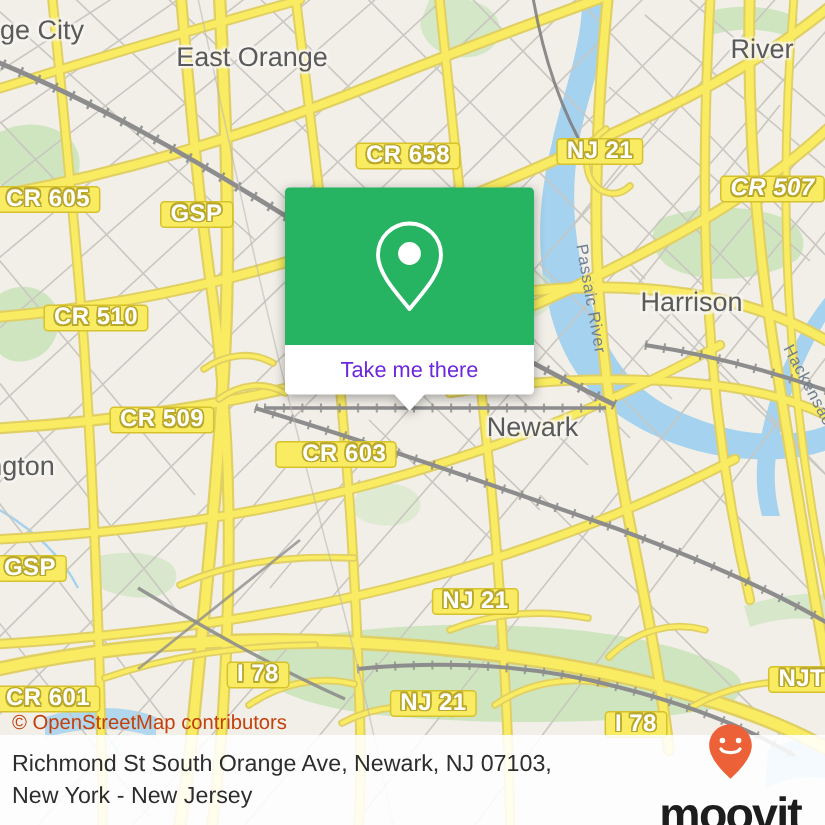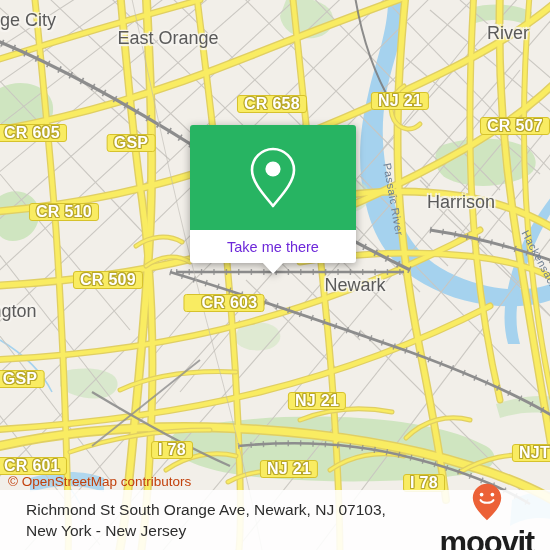--- a/index.html
+++ b/index.html
@@ -124,21 +124,21 @@
   
   #footer {
     position: absolute;
     left: 0;
     right: 0;
     bottom: 0;
     height: 60px;
     background: rgba(255,255,255,.88);
     display: flex;
     align-items: center;
-    padding: 0 14px 0 26px;
+    padding: 0 14px 0 8px;
   }
   #footer-text {
     flex: 1;
     font-size: 15.5px;
     line-height: 21px;
     color: #2d2d2d;
     white-space: pre-line;
   }
   #brand {
     display: flex;
@@ -358,21 +358,21 @@
     <div class="place" style="left:508px;top:33px;">River</div>
     <div class="place" style="left:461px;top:202px;text-align:center;">Harrison</div>
     <div class="place" style="left:355px;top:285px;">Newark</div>
     <div class="place" style="left:2px;top:311px;">Irvington</div>
 
     <div class="water-label" style="left:393px;top:162px;transform:rotate(80deg);">Passaic River</div>
     <div class="water-label" style="left:530px;top:228px;transform:rotate(62deg);">Hackensack</div>
 
     <div class="shield" style="left:272px;top:104px;">CR 658</div>
     <div class="shield" style="left:400px;top:101px;">NJ 21</div>
-    <div class="shield" style="left:515px;top:126px;">CR 507</div>
+    <div class="shield" style="left:515px;top:126px;font-style:italic;">CR 507</div>
     <div class="shield" style="left:32px;top:133px;">CR 605</div>
     <div class="shield" style="left:131px;top:143px;">GSP</div>
     <div class="shield" style="left:64px;top:212px;">CR 510</div>
     <div class="shield" style="left:108px;top:280px;">CR 509</div>
     <div class="shield" style="left:224px;top:303px;padding-left:17px;">CR 603</div>
     <div class="shield" style="left:20px;top:379px;">GSP</div>
     <div class="shield" style="left:317px;top:401px;">NJ 21</div>
     <div class="shield" style="left:540px;top:453px;">NJTP</div>
     <div class="shield" style="left:172px;top:450px;">I 78</div>
     <div class="shield" style="left:32px;top:466px;">CR 601</div>

